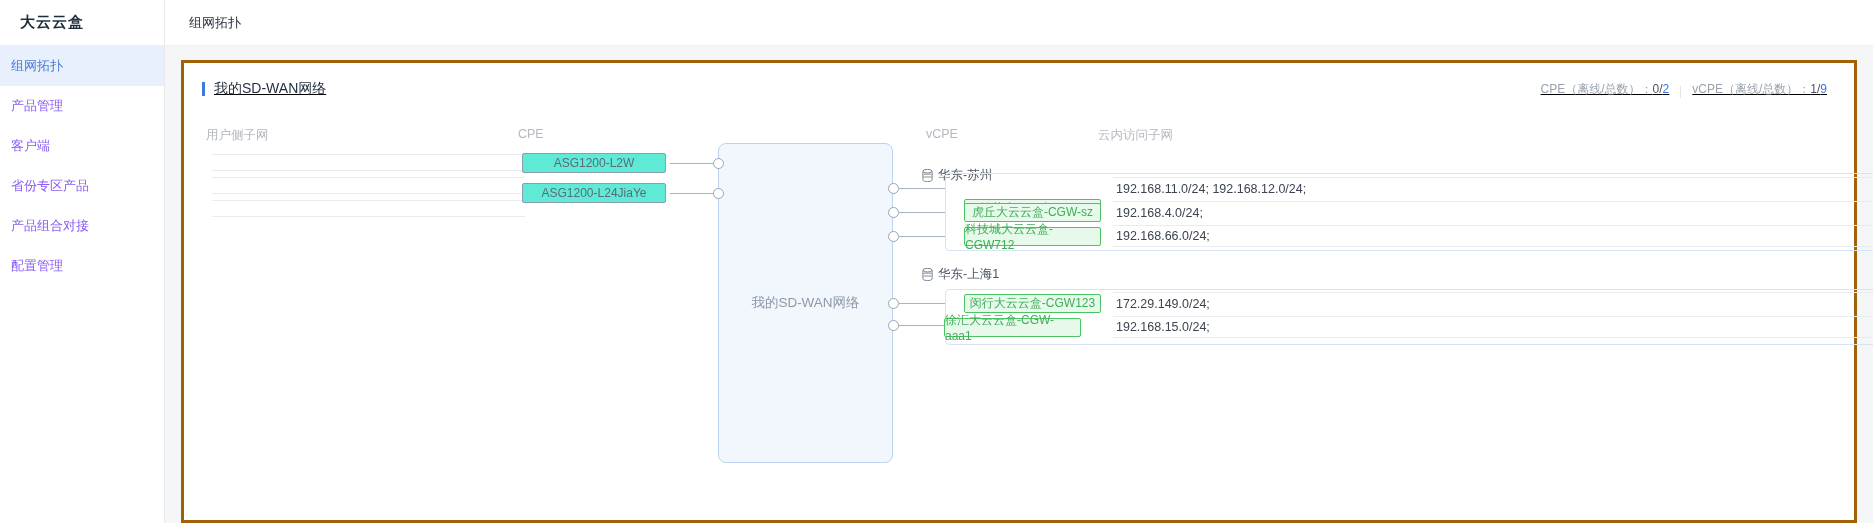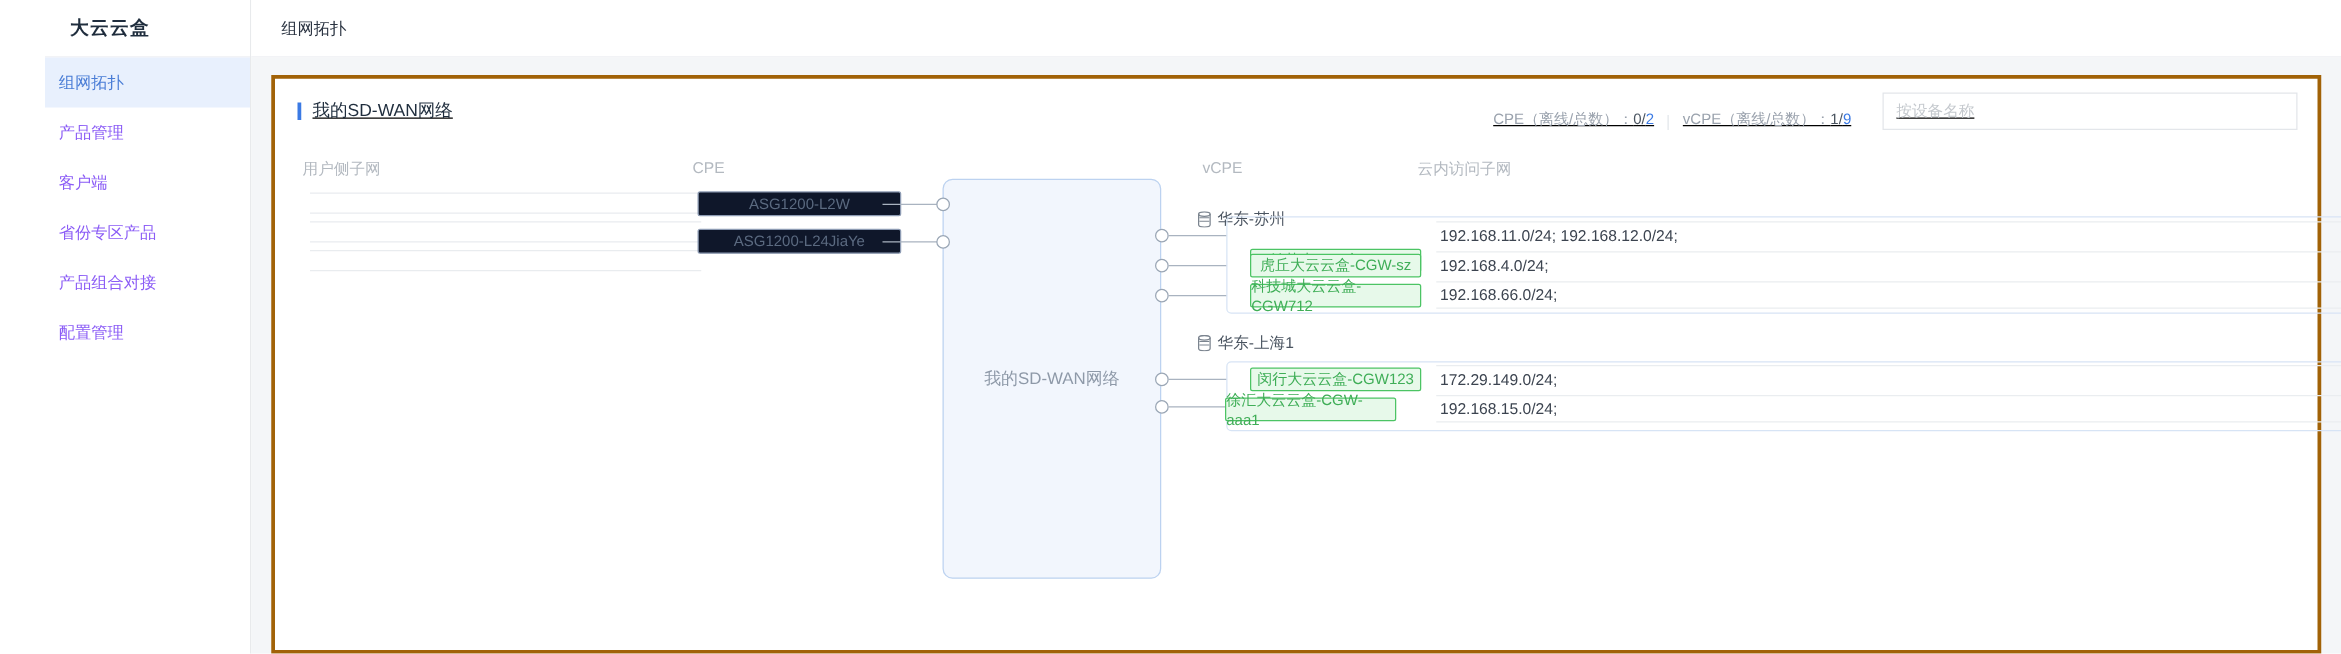--- a/index.html
+++ b/index.html
@@ -2,21 +2,21 @@
 <html><head>
 <meta charset="utf-8">
 <style>
   * { box-sizing: border-box; margin: 0; padding: 0; }
   html, body {
     width: 1873px; height: 523px;
     font-family: "Liberation Sans", "DejaVu Sans", sans-serif;
     background: #ffffff;
     overflow: hidden;
   }
-  .app { display: flex; width: 1873px; height: 523px; padding-left: 36px; }
+  .app { display: flex; width: 1873px; height: 523px; }
 
   
   .sidebar {
     width: 165px; min-width: 165px; height: 523px;
     background: #ffffff;
     border-right: 1px solid #e8eaec;
     display: flex; flex-direction: column;
   }
   .brand {
     height: 46px; display: flex; align-items: center;
@@ -102,22 +102,22 @@
   .usub {
     position: absolute; left: 28px; width: 313px;
     border-top: 1px solid #e9ecef;
     border-bottom: 1px solid #e9ecef;
     height: 17px;
   }
 
   
   .cpe-box {
     position: absolute;
-    width: 163px; height: 20px;
-    background: #0f172a;
+    width: 144px; height: 20px;
+    background: #5eead4;
     border: 1px solid #8d9bb3;
     border-radius: 2px;
     display: flex; align-items: center; justify-content: center;
     font-size: 12px; color: #5b6a80;
     cursor: pointer;
   }
 
   
   .sdwan {
     position: absolute;
@@ -220,23 +220,20 @@
             <span class="card-title">我的SD-WAN网络</span>
           </div>
 
           <div class="head-right">
             <div class="stat">
               <span>CPE（离线/总数）：</span><span class="cur">0/</span><span class="tot">2</span>
             </div>
             <span class="stat-div"></span>
             <div class="stat">
               <span>vCPE（离线/总数）：</span><span class="cur">1/</span><span class="tot">9</span>
-            </div>
-            <div class="search-box">
-              <input type="text" placeholder="按设备名称" value="" style="">
             </div>
           </div>
         </div>
 
         <div class="topology">
 
           <div class="col-label" style="left:22px; top:12px;">用户侧子网</div>
           <div class="col-label" style="left:334px; top:12px;">CPE</div>
           <div class="col-label" style="left:742px; top:12px;">vCPE</div>
           <div class="col-label" style="left:914px; top:12px;">云内访问子网</div>

